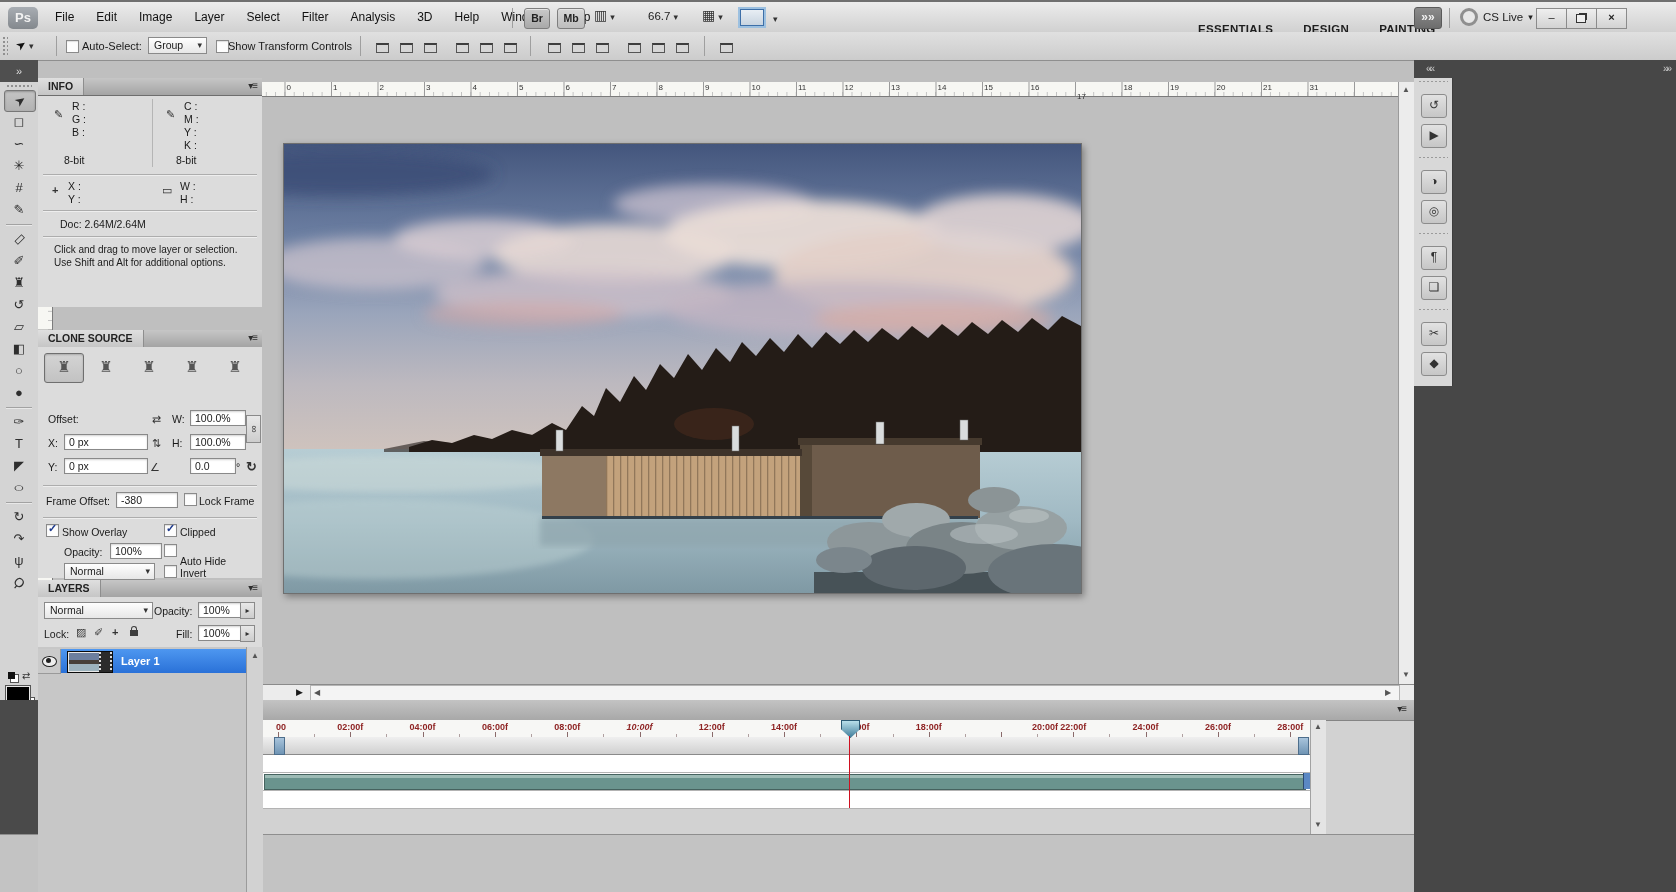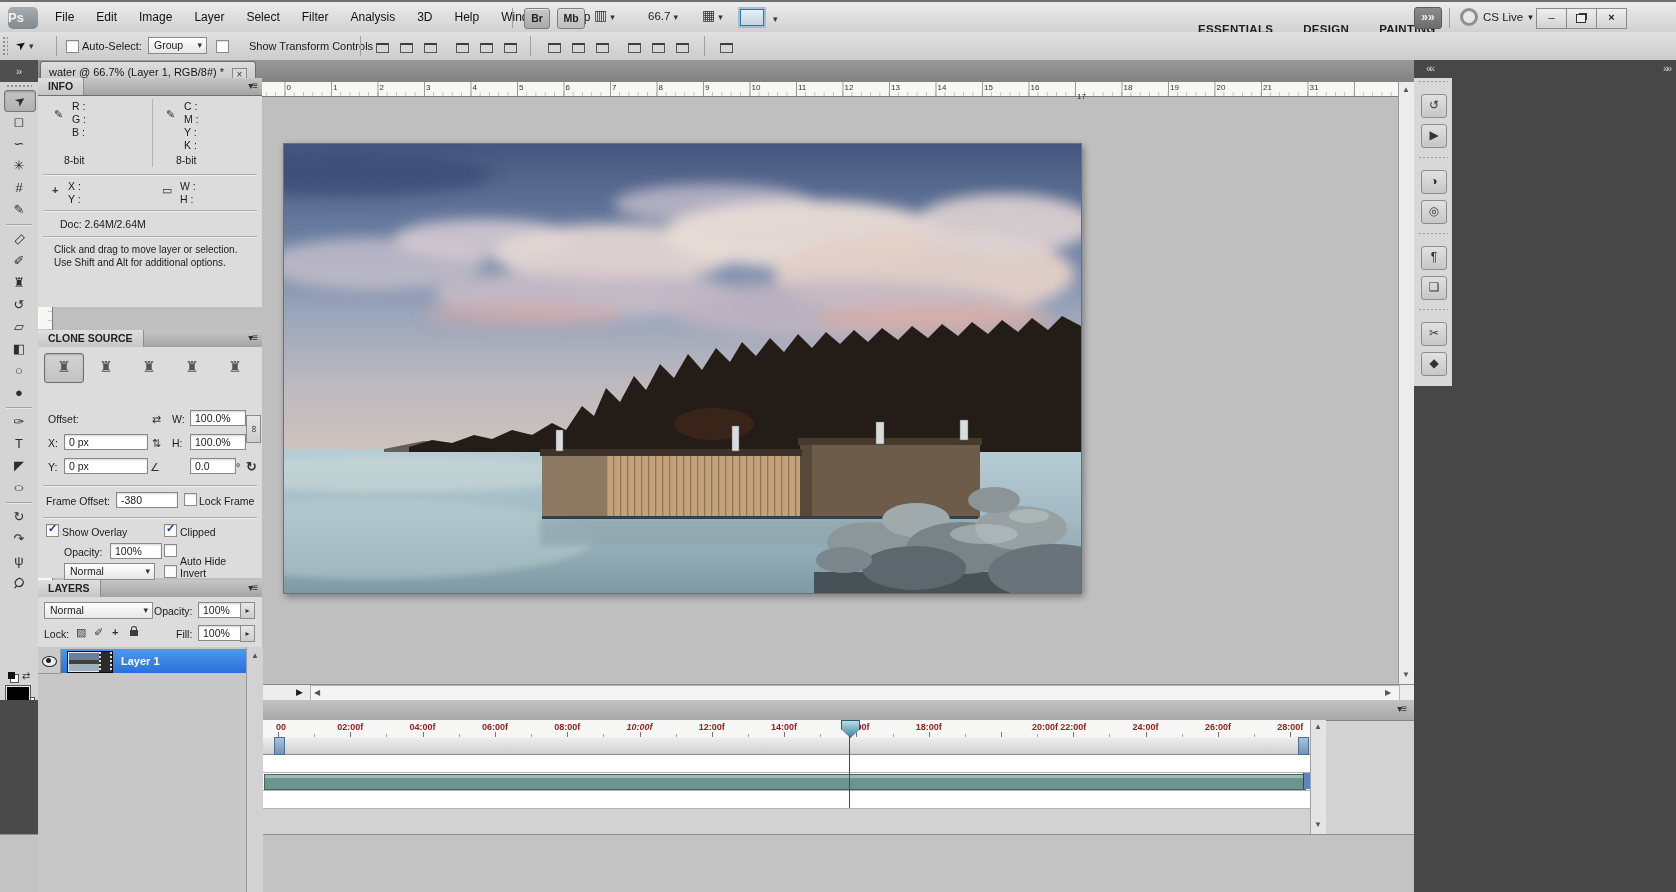--- a/index.html
+++ b/index.html
@@ -9,21 +9,21 @@
   .fld{position:absolute;background:#fff;border:1px solid #898989;height:14px;line-height:14px;font-size:10.5px;padding-left:4px;box-shadow:inset 0 1px 2px rgba(0,0,0,.18);}
   .chk{position:absolute;width:11px;height:11px;background:#fdfdfd;border:1px solid #8a8a8a;box-shadow:inset 0 1px 1px rgba(0,0,0,.12);}
   .chk.on::after{content:"✓";position:absolute;left:1px;top:-3px;font-size:11px;font-weight:bold;color:#1f3b8e;}
   .dd{position:absolute;background:linear-gradient(#fefefe,#e7e7e7);border:1px solid #8a8a8a;height:15px;font-size:10.5px;line-height:15px;padding-left:5px;}
   .dd::after{content:"▾";position:absolute;right:4px;top:0;font-size:9px;color:#333;}
   .hr{position:absolute;left:5px;right:5px;height:1px;background:#adadad;box-shadow:0 1px 0 #eee;}
   .vsep{position:absolute;width:1px;background:#9f9f9f;}
 
   
   .menubar{position:absolute;left:0;top:0;width:1676px;height:32px;background:linear-gradient(#ececec,#cfcfcf);border-top:2px solid #6f6f6f;border-bottom:1px solid #9a9a9a;}
-  .pslogo{position:absolute;left:8px;top:5px;width:30px;height:22px;background:linear-gradient(#a8adb3,#83888d);border-radius:5px;color:#f2f2f2;font-weight:bold;font-size:13px;text-align:left;line-height:22px;}
+  .pslogo{position:absolute;left:8px;top:5px;width:30px;height:22px;background:linear-gradient(#a8adb3,#83888d);border-radius:5px;color:#f2f2f2;font-weight:bold;font-size:13px;text-align:center;line-height:22px;}
   .menus{position:absolute;left:44px;top:0;height:30px;display:flex;align-items:center;}
   .menu-item{padding:0 11px;font-size:12px;color:#111;}
   .mbtn{position:absolute;top:6px;height:19px;line-height:19px;text-align:center;font-size:10.5px;font-weight:bold;color:#222;background:linear-gradient(#c9c9c9,#a9a9a9);border:1px solid #7e7e7e;border-radius:3px;box-shadow:inset 0 1px 0 #e5e5e5;}
   .miniico{position:absolute;top:5px;font-size:14px;color:#333;}
   .dar{font-size:9px;color:#333;margin-left:3px;}
   .ws{position:absolute;left:1198px;top:0;height:30px;display:flex;align-items:center;gap:30px;}
   .ws-item{font-size:11.5px;font-weight:bold;color:#1d1d1d;letter-spacing:.3px;margin-top:24px;}
   .wsmore{position:absolute;left:1414px;top:5px;width:26px;height:20px;background:linear-gradient(#8b8b8b,#6d6d6d);border:1px solid #5a5a5a;border-radius:3px;color:#f0f0f0;font-weight:bold;text-align:center;line-height:19px;font-size:12px;}
   .cslive{position:absolute;left:1460px;top:6px;display:flex;align-items:center;gap:5px;font-size:11.5px;color:#222;}
   .ring{width:12px;height:12px;border:3px solid #8f8f8f;border-radius:50%;background:#e8e8e8;display:inline-block;}
@@ -169,21 +169,21 @@
   </div>
 
   <div class="optionsbar">
     <div class="grip abs" style="left:2px;top:4px;width:6px;height:20px"></div>
     <div class="tool-opt-ico"><span style="display:inline-block;transform:rotate(-35deg)">➤</span><span class="dar">▾</span></div>
     <div class="vsep" style="left:56px;top:4px;height:20px"></div>
     <span class="chk" style="left:66px;top:8px"></span>
     <span class="lbl" style="left:82px;top:8px;font-size:11px">Auto-Select:</span>
     <div class="dd" style="left:148px;top:5px;width:52px"><span>Group</span></div>
     <span class="chk" style="left:216px;top:8px"></span>
-    <span class="lbl" style="left:249px;top:8px;font-size:11px">Show Transform Controls</span>
+    <span class="lbl" style="left:228px;top:8px;font-size:11px">Show Transform Controls</span>
     <div class="vsep" style="left:360px;top:4px;height:20px"></div>
     <div id="alignicons">
         <span class="aicon" style="left: 372px;"></span>
         <span class="aicon" style="left: 396px;"></span>
         <span class="aicon" style="left: 420px;"></span>
         <span class="aicon" style="left: 452px;"></span>
         <span class="aicon" style="left: 476px;"></span>
         <span class="aicon" style="left: 500px;"></span>
         <span class="aicon" style="left: 544px;"></span>
         <span class="aicon" style="left: 568px;"></span>
@@ -191,23 +191,20 @@
         <span class="aicon" style="left: 624px;"></span>
         <span class="aicon" style="left: 648px;"></span>
         <span class="aicon" style="left: 672px;"></span>
         <span class="aicon" style="left: 716px;"></span>
       </div>
     <div class="vsep" style="left:530px;top:4px;height:20px"></div>
     <div class="vsep" style="left:704px;top:4px;height:20px"></div>
   </div>
 
   <div class="leftdockhead">»</div>
-  <div class="tabbar">
-    <div class="doctab"><span>water @ 66.7% (Layer 1, RGB/8#) *</span><span class="tabclose">×</span></div>
-  </div>
   <div class="rightdockhead">
     <span style="position:absolute;left:12px;top:3px;letter-spacing:-2px">««</span>
     <span style="position:absolute;right:6px;top:3px;letter-spacing:-2px">»»</span>
   </div>
 
   <div class="toolbar">
     <div class="grip abs" style="left:6px;top:2px;width:26px;height:4px"></div>
     <div id="tool-list" class="abs" style="left:0;top:8px;width:38px;height:600px">
         <div class="tool sel" style="top: 0px;"><span class="tglyph" style="transform: rotate(-35deg);">➤</span></div>
         <div class="tool" style="top: 22px;"><span class="tglyph">◻</span></div>

